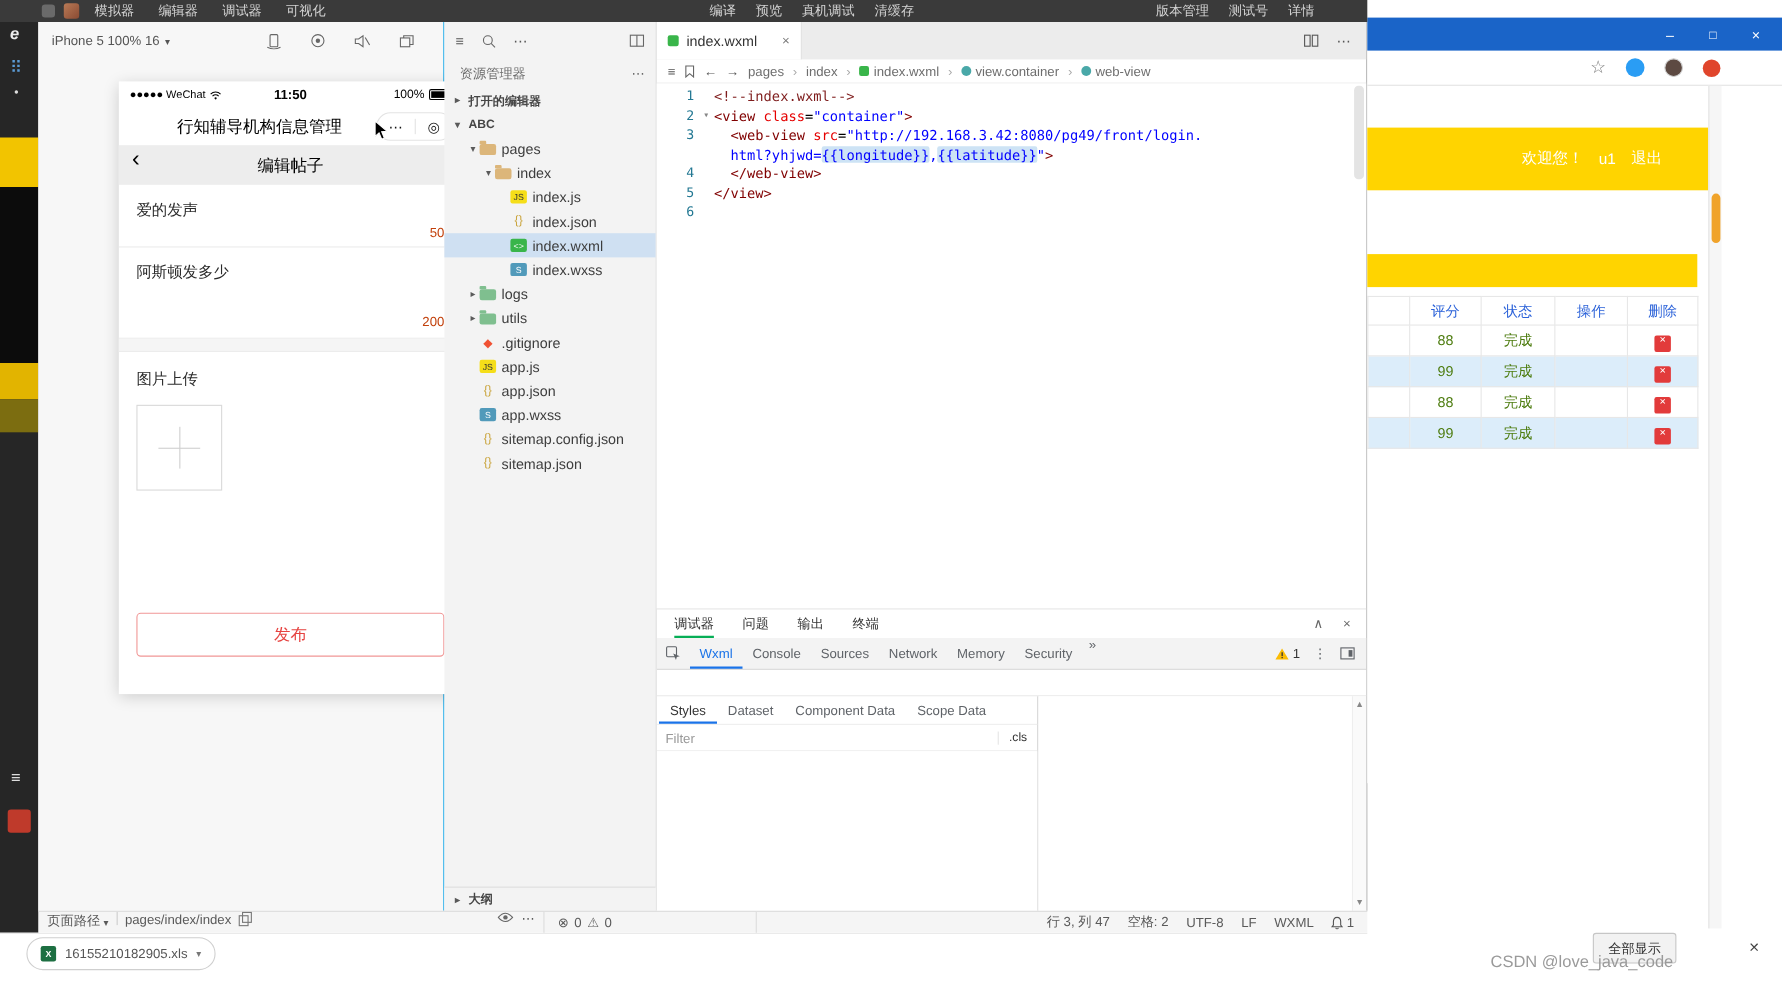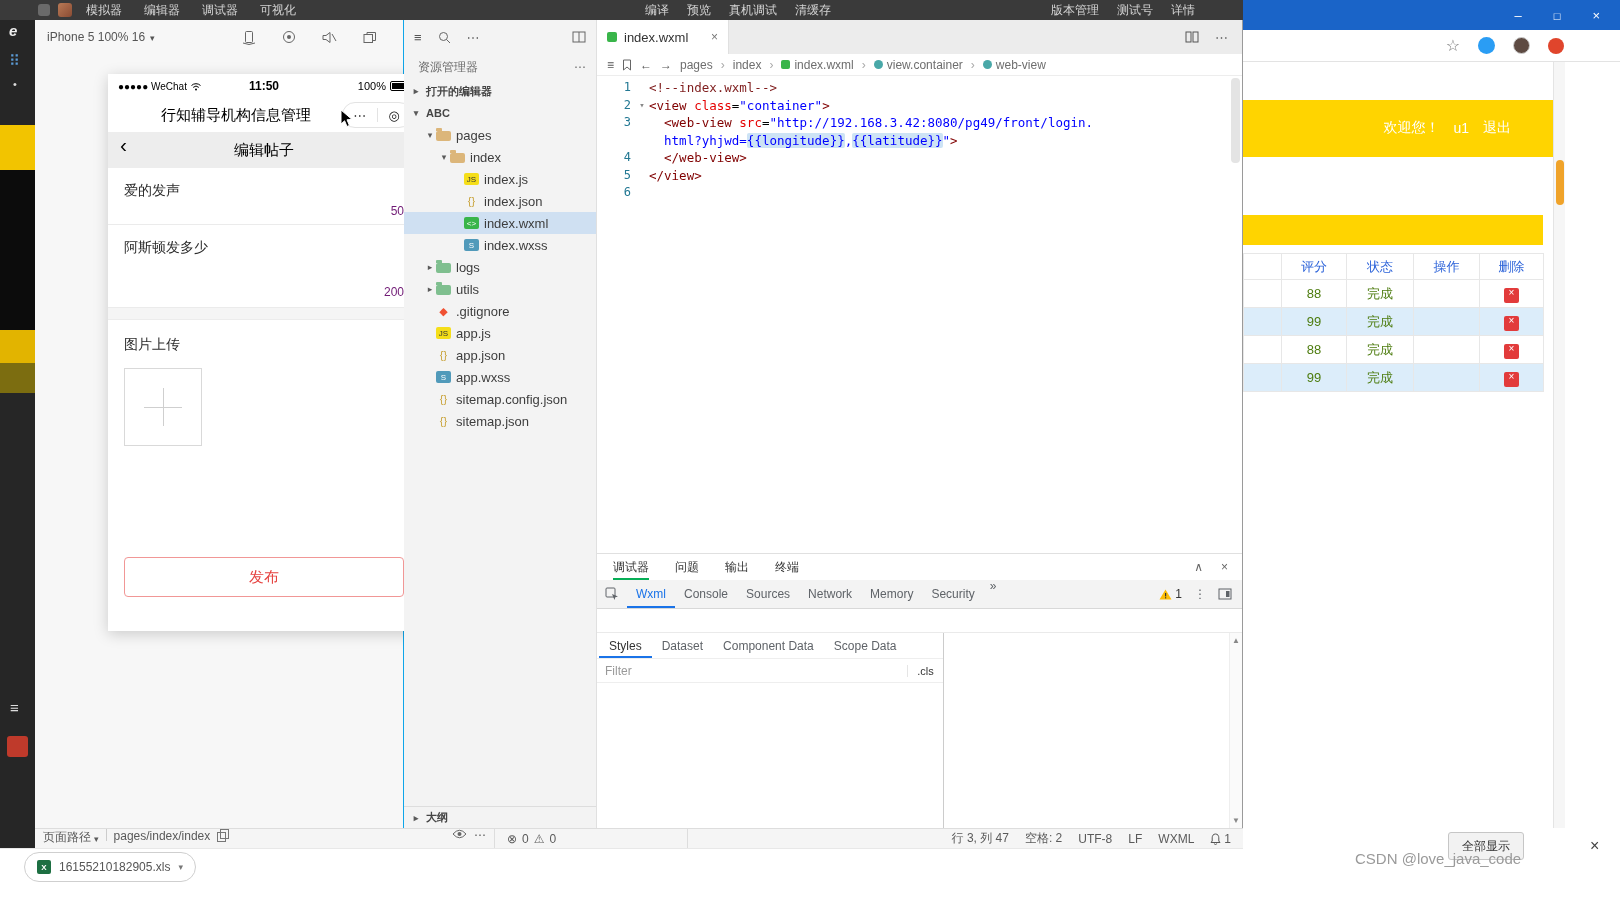--- a/index.html
+++ b/index.html
@@ -50,21 +50,21 @@
   .p-title{height:34px;position:relative;display:flex;align-items:center;justify-content:center;font-size:15px;color:#000}
   .p-title .ttl{margin-right:56px}
   .capsule{position:absolute;right:8px;top:4px;width:70px;height:26px;border:1px solid #e3e3e3;border-radius:13px;display:flex;align-items:center;background:#fff}
   .cap-half{flex:1;text-align:center;color:#111;font-size:13px;cursor:pointer}
   .cap-div{width:1px;height:14px;background:#e3e3e3}
   .cursor-ptr{position:absolute;left:232px;top:11px;z-index:6}
   .p-nav{height:36px;background:#ededed;display:flex;align-items:center;justify-content:center;position:relative;font-size:15px;color:#000}
   .p-back{position:absolute;left:12px;top:2px;font-size:21px;color:#000;cursor:pointer}
   .p-f1{padding:14px 16px 6px;border-bottom:1px solid #ebebeb}
   .p-lbl{font-size:14px;color:#2b2b2b}
-  .p-count{text-align:right;color:#701a75;font-size:12px;margin-top:4px}
+  .p-count{text-align:right;color:#c2410c;font-size:12px;margin-top:4px}
   .p-f2{padding:14px 16px 8px;border-bottom:1px solid #ebebeb}
   .p-f2 .p-count{margin-top:28px}
   .p-band{height:12px;background:#f5f5f5;border-bottom:1px solid #ececec}
   .p-upload{padding:16px 16px 0}
   .upbox{width:78px;height:78px;border:1px solid #d9d9d9;margin-top:14px;position:relative;cursor:pointer;background:#fff}
   .upbox::before{content:'';position:absolute;left:50%;top:19px;bottom:19px;width:1px;background:#cfcfcf}
   .upbox::after{content:'';position:absolute;top:50%;left:19px;right:19px;height:1px;background:#cfcfcf}
   .p-spacer{flex:1}
   .p-publish{margin:0 16px 34px;height:40px;border:1px solid #f19796;border-radius:4px;color:#e64340;font-size:15px;display:flex;align-items:center;justify-content:center;cursor:pointer}
 
@@ -154,21 +154,21 @@
   .sb-sim{width:460px;display:flex;align-items:flex-start;gap:7px;padding:0 8px;height:100%;border-right:1px solid #ddd}
   .sb-ex{width:193px;display:flex;align-items:center;gap:5px;padding-left:12px;height:100%;border-right:1px solid #ddd}
   .sb-ed{flex:1;display:flex;justify-content:flex-end;align-items:center;gap:16px;padding-right:12px;height:100%}
   .sb-div{width:1px;height:12px;background:#ccc}
   .sb-item{cursor:pointer;display:flex;align-items:center;gap:3px;white-space:nowrap}
   .ic-copy{width:11px;height:12px;position:relative;display:inline-block}
   .ic-copy::before{content:'';position:absolute;left:0;top:3px;width:7px;height:8px;border:1px solid #777;background:#f5f5f5}
   .ic-copy::after{content:'';position:absolute;left:3px;top:0;width:7px;height:8px;border:1px solid #777}
 
   
-  #browser{position:absolute;left:1243px;top:0;width:377px;height:696px;background:#fff}
+  #browser{position:absolute;left:1243px;top:16px;width:377px;height:696px;background:#fff}
   .b-title{height:30px;background:#1a64c8;display:flex;align-items:center;justify-content:flex-end;gap:32px;padding-right:20px;color:#fff}
   .wc{cursor:pointer;font-size:13px;line-height:1}
   .b-toolbar{height:32px;border-bottom:1px solid #e3e3e3;display:flex;align-items:center;justify-content:flex-end;gap:18px;padding-right:56px}
   .bt-star{color:#777;font-size:16px;cursor:pointer}
   .bt-blue{width:17px;height:17px;border-radius:50%;background:#2a9df4;cursor:pointer}
   .bt-avatar{width:17px;height:17px;border-radius:50%;background:#5d4a42;cursor:pointer;border:1px solid #cfcfcf}
   .bt-red{width:16px;height:16px;border-radius:50%;background:#e0452c;cursor:pointer}
   .b-band1{position:absolute;left:0;top:100px;width:310px;height:57px;background:#ffd400}
   .b-welcome{position:absolute;right:42px;top:19px;color:#fff;font-size:14px;display:flex;gap:14px;align-items:center}
   .b-welcome span{cursor:pointer}

